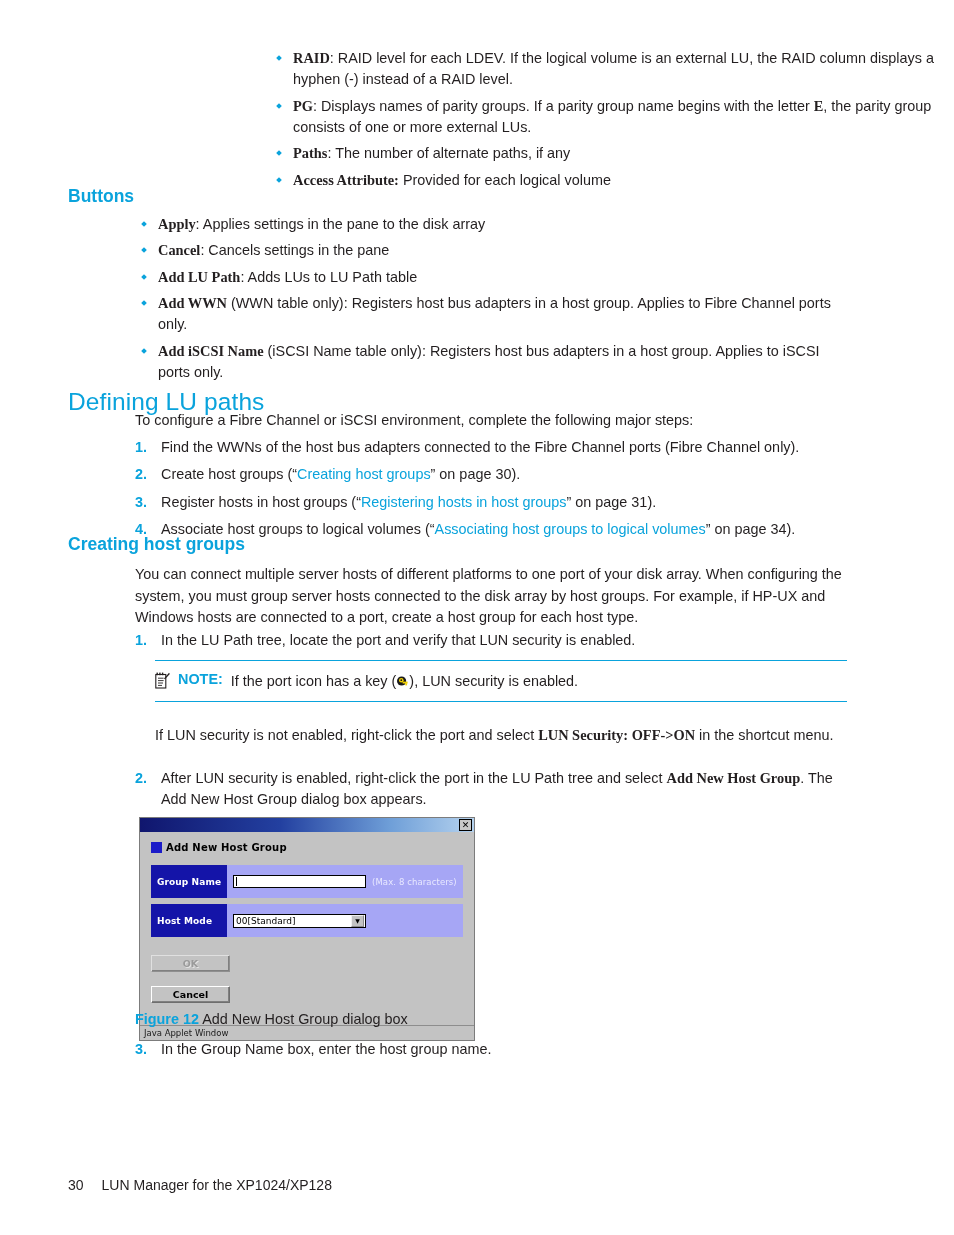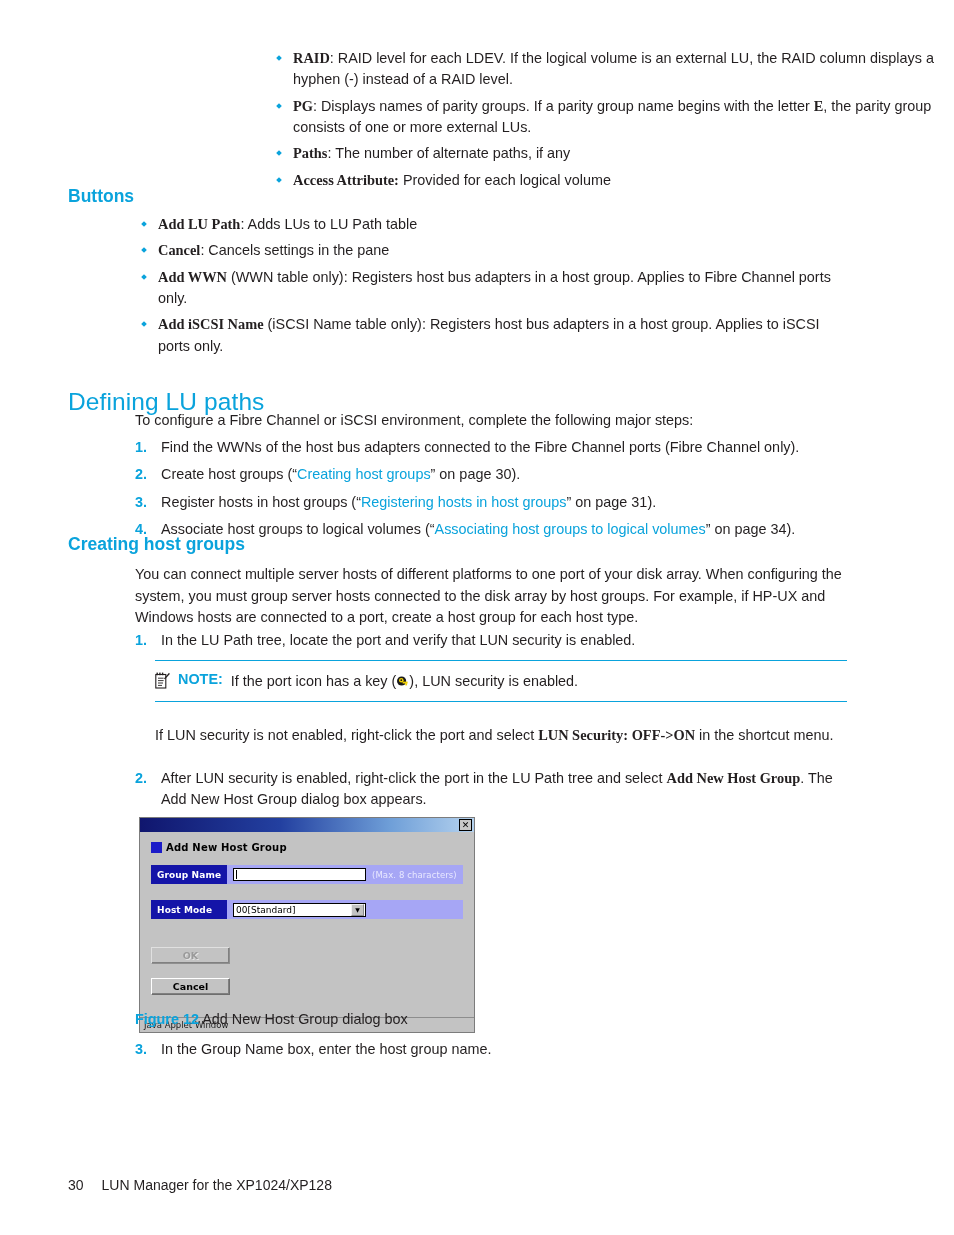--- a/index.html
+++ b/index.html
@@ -182,22 +182,22 @@
   .dlg-heading-text {
     font-size: 10px;
     font-weight: bold;
     color: #000;
     letter-spacing: 0.2px;
   }
   .dlg-field-row {
     display: flex;
     align-items: stretch;
     background: #a6a6f5;
-    margin-bottom: 16px;
-    height: 19px;
+    margin-bottom: 6px;
+    height: 33px;
   }
   .dlg-field-label {
     width: 76px;
     background: #1414a8;
     color: #ffffff;
     font-size: 9px;
     font-weight: bold;
     display: flex;
     align-items: center;
     padding-left: 6px;
@@ -345,24 +345,27 @@
         <b>Access Attribute:</b><span> Provided for each logical volume</span>
       </li>
     </ul>
   </div>
 
   <div style="position:absolute; left:68px; top:186px;" class="h2">Buttons</div>
 
   <div style="position:absolute; left:135px; top:214px; width:715px;">
     <ul class="bullets">
       <li>
+        <b>Apply</b><span>: Applies settings in the pane to the disk array</span>
+      </li>
+      <li>
+        <b>Cancel</b><span>: Cancels settings in the pane</span>
+      </li>
+      <li>
         <b>Add LU Path</b><span>: Adds LUs to LU Path table</span>
-      </li>
-      <li>
-        <b>Cancel</b><span>: Cancels settings in the pane</span>
       </li>
       <li>
         <b>Add WWN</b><span> (WWN table only): Registers host bus adapters in a host group. Applies to Fibre Channel ports only.</span>
       </li>
       <li>
         <b>Add iSCSI Name</b><span> (iSCSI Name table only): Registers host bus adapters in a host group. Applies to iSCSI ports only.</span>
       </li>
     </ul>
   </div>
 

